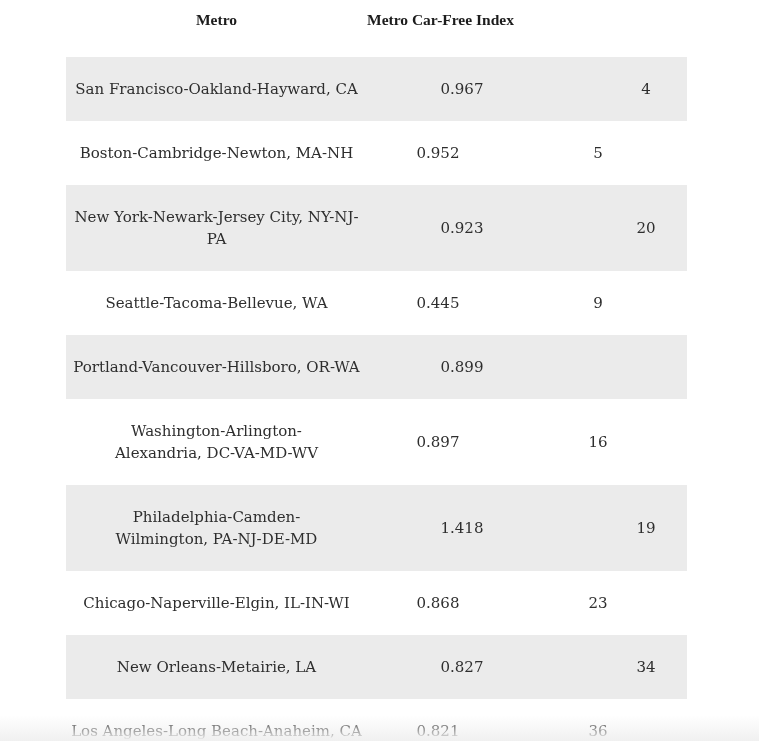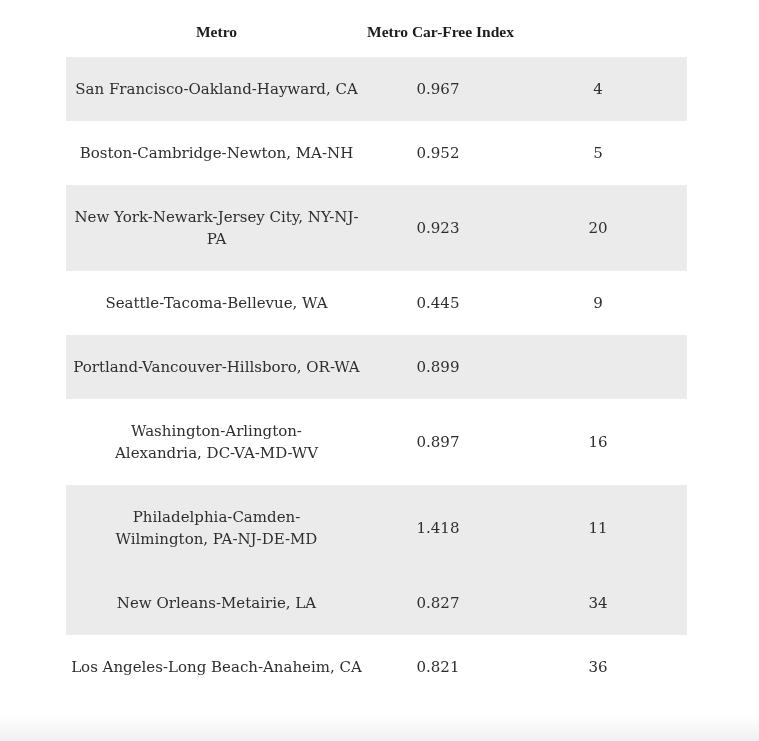--- a/index.html
+++ b/index.html
@@ -18,40 +18,41 @@
     position: absolute;
     left: 66px;
     top: 0;
     width: 621px;
   }
   .header-row {
     display: grid;
     grid-template-columns: 301px 142px 178px;
     height: 57px;
     box-sizing: border-box;
-    padding-top: 23px;
+    padding-top: 11px;
     align-items: start;
   }
   .header-cell {
     text-align: center;
     font-family: "Liberation Serif", "DejaVu Serif", serif;
     font-weight: bold;
     font-size: 15.5px;
     line-height: 18px;
     color: var(--header-text, #1c1c1c);
     white-space: nowrap;
   }
   .row {
     display: grid;
     grid-template-columns: 301px 142px 178px;
     align-items: center;
     padding: 21px 0;
   }
   .row.striped {
     background: var(--stripe, #ebebeb);
+    gap: 24px;
   }
   .cell {
     text-align: center;
     font-size: 15px;
     line-height: 22px;
     color: var(--text, #2e2e2e);
   }
   .cell.metro {
     white-space: pre-line;
   }
@@ -108,23 +109,28 @@
     <div class="cell metro">Washington-Arlington-
 Alexandria, DC-VA-MD-WV</div>
     <div class="cell index">0.897</div>
     <div class="cell rank">16</div>
   </div>
 
   <div class="row striped">
     <div class="cell metro">Philadelphia-Camden-
 Wilmington, PA-NJ-DE-MD</div>
     <div class="cell index">1.418</div>
-    <div class="cell rank">11</div>
+    <div class="cell rank">19</div>
   </div>
 
+  <div class="row">
+    <div class="cell metro">Chicago-Naperville-Elgin, IL-IN-WI</div>
+    <div class="cell index">0.868</div>
+    <div class="cell rank">23</div>
+  </div>
 
   <div class="row striped">
     <div class="cell metro">New Orleans-Metairie, LA</div>
     <div class="cell index">0.827</div>
     <div class="cell rank">34</div>
   </div>
 
   <div class="row">
     <div class="cell metro">Los Angeles-Long Beach-Anaheim, CA</div>
     <div class="cell index">0.821</div>

